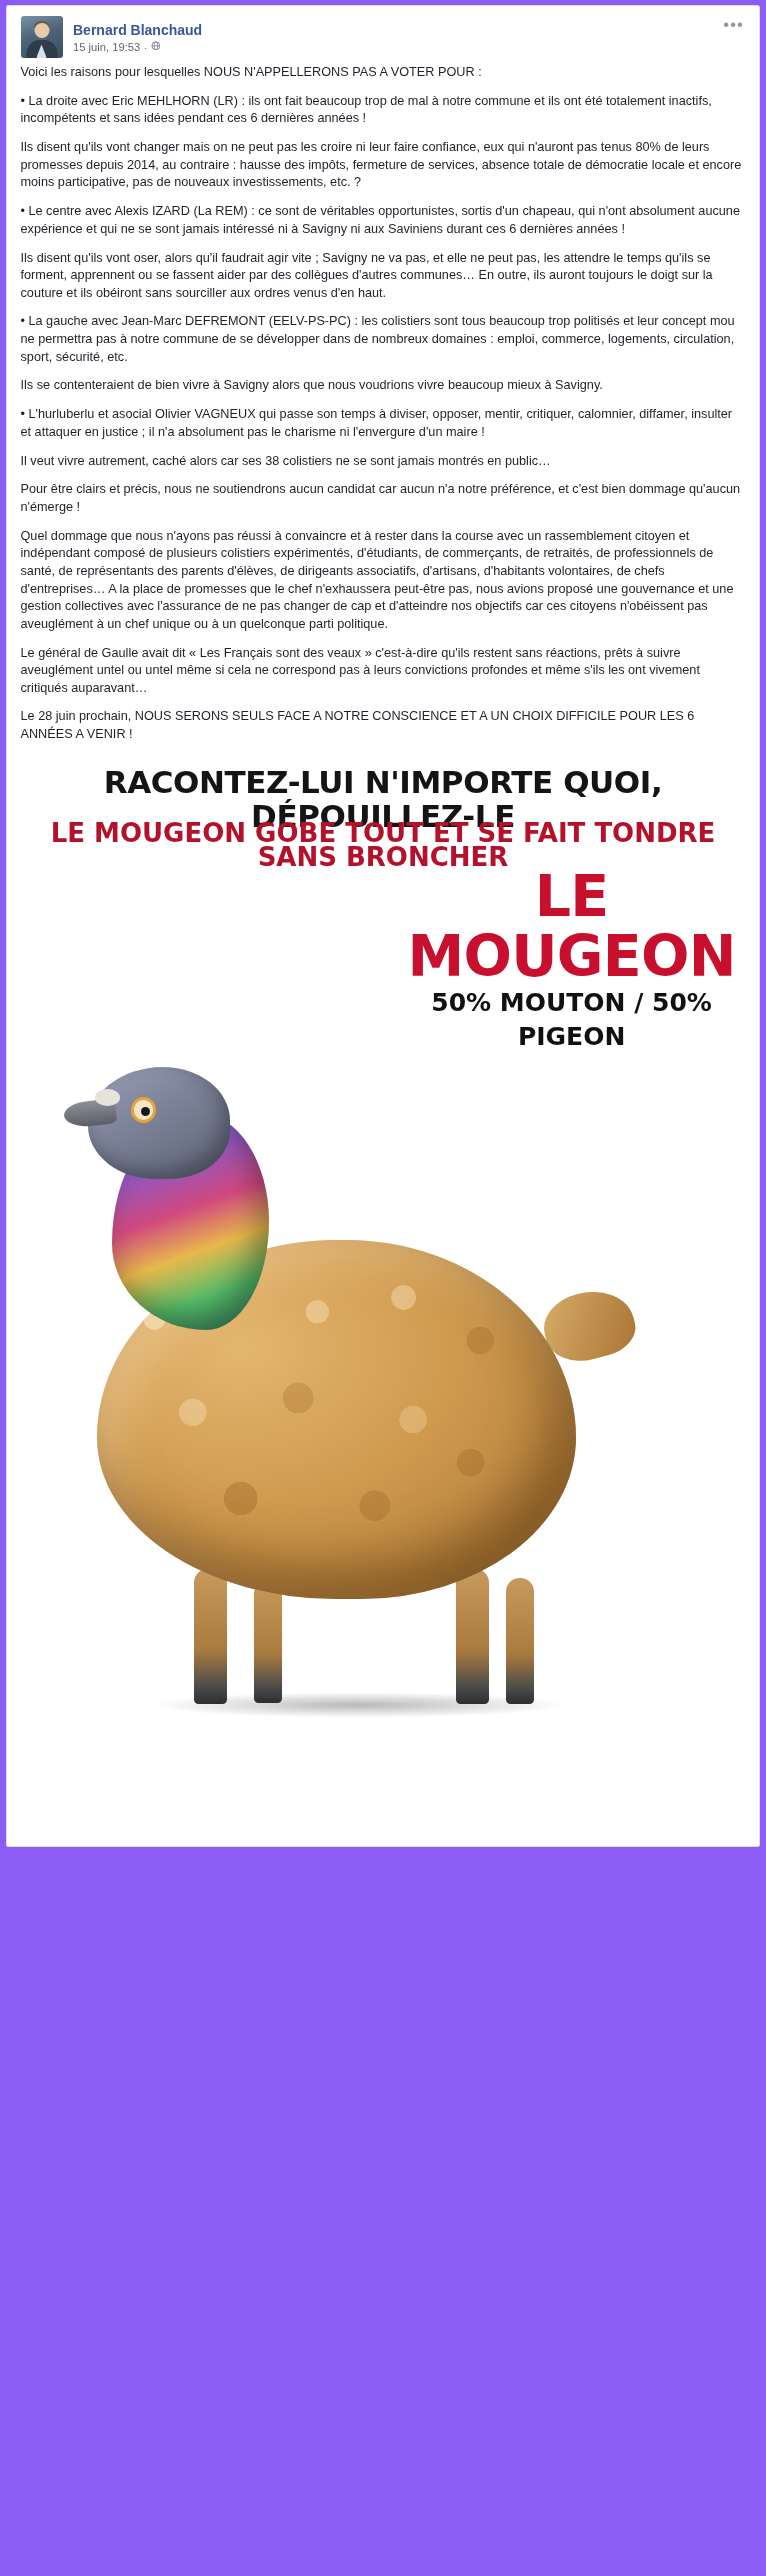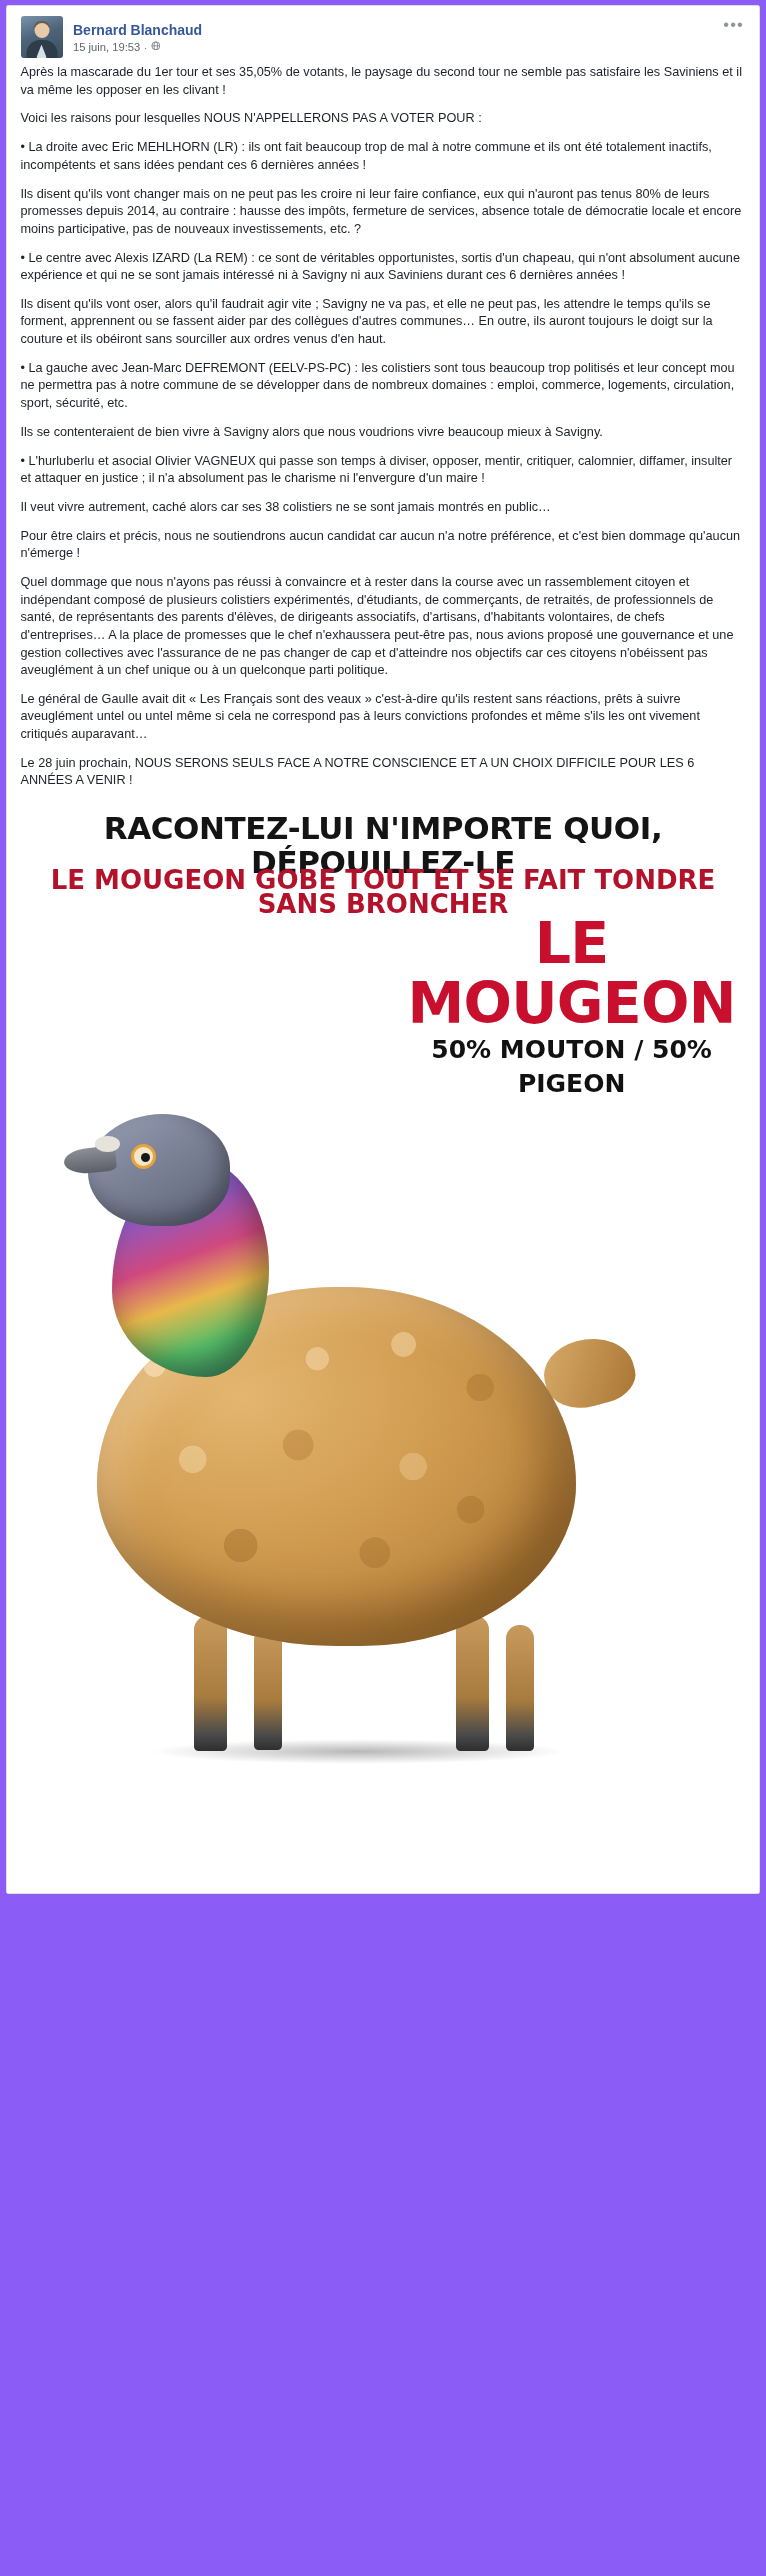--- a/index.html
+++ b/index.html
@@ -347,21 +347,20 @@
               <line x1="1.4" y1="8" x2="14.6" y2="8" stroke="#616770" stroke-width="1.1"></line>
             </svg>
           </span>
         </div>
       </div>
 
       <div class="more-btn">•••</div>
     </div>
 
     <div class="post-body">
-      <p>Après la mascarade du 1er tour et ses 35,05% de votants, le paysage du second tour ne semble pas satisfaire les Saviniens et il va même les opposer en les clivant !</p>
       <p>Voici les raisons pour lesquelles NOUS N'APPELLERONS PAS A VOTER POUR :</p>
       <p>• La droite avec Eric MEHLHORN (LR) : ils ont fait beaucoup trop de mal à notre commune et ils ont été totalement inactifs, incompétents et sans idées pendant ces 6 dernières années !</p>
       <p>Ils disent qu'ils vont changer mais on ne peut pas les croire ni leur faire confiance, eux qui n'auront pas tenus 80% de leurs promesses depuis 2014, au contraire : hausse des impôts, fermeture de services, absence totale de démocratie locale et encore moins participative, pas de nouveaux investissements, etc. ?</p>
       <p>• Le centre avec Alexis IZARD (La REM) : ce sont de véritables opportunistes, sortis d'un chapeau, qui n'ont absolument aucune expérience et qui ne se sont jamais intéressé ni à Savigny ni aux Saviniens durant ces 6 dernières années !</p>
       <p>Ils disent qu'ils vont oser, alors qu'il faudrait agir vite ; Savigny ne va pas, et elle ne peut pas, les attendre le temps qu'ils se forment, apprennent ou se fassent aider par des collègues d'autres communes… En outre, ils auront toujours le doigt sur la couture et ils obéiront sans sourciller aux ordres venus d'en haut.</p>
       <p>• La gauche avec Jean-Marc DEFREMONT (EELV-PS-PC) : les colistiers sont tous beaucoup trop politisés et leur concept mou ne permettra pas à notre commune de se développer dans de nombreux domaines : emploi, commerce, logements, circulation, sport, sécurité, etc.</p>
       <p>Ils se contenteraient de bien vivre à Savigny alors que nous voudrions vivre beaucoup mieux à Savigny.</p>
       <p>• L'hurluberlu et asocial Olivier VAGNEUX qui passe son temps à diviser, opposer, mentir, critiquer, calomnier, diffamer, insulter et attaquer en justice ; il n'a absolument pas le charisme ni l'envergure d'un maire !</p>
       <p>Il veut vivre autrement, caché alors car ses 38 colistiers ne se sont jamais montrés en public…</p>
       <p>Pour être clairs et précis, nous ne soutiendrons aucun candidat car aucun n'a notre préférence, et c'est bien dommage qu'aucun n'émerge !</p>

